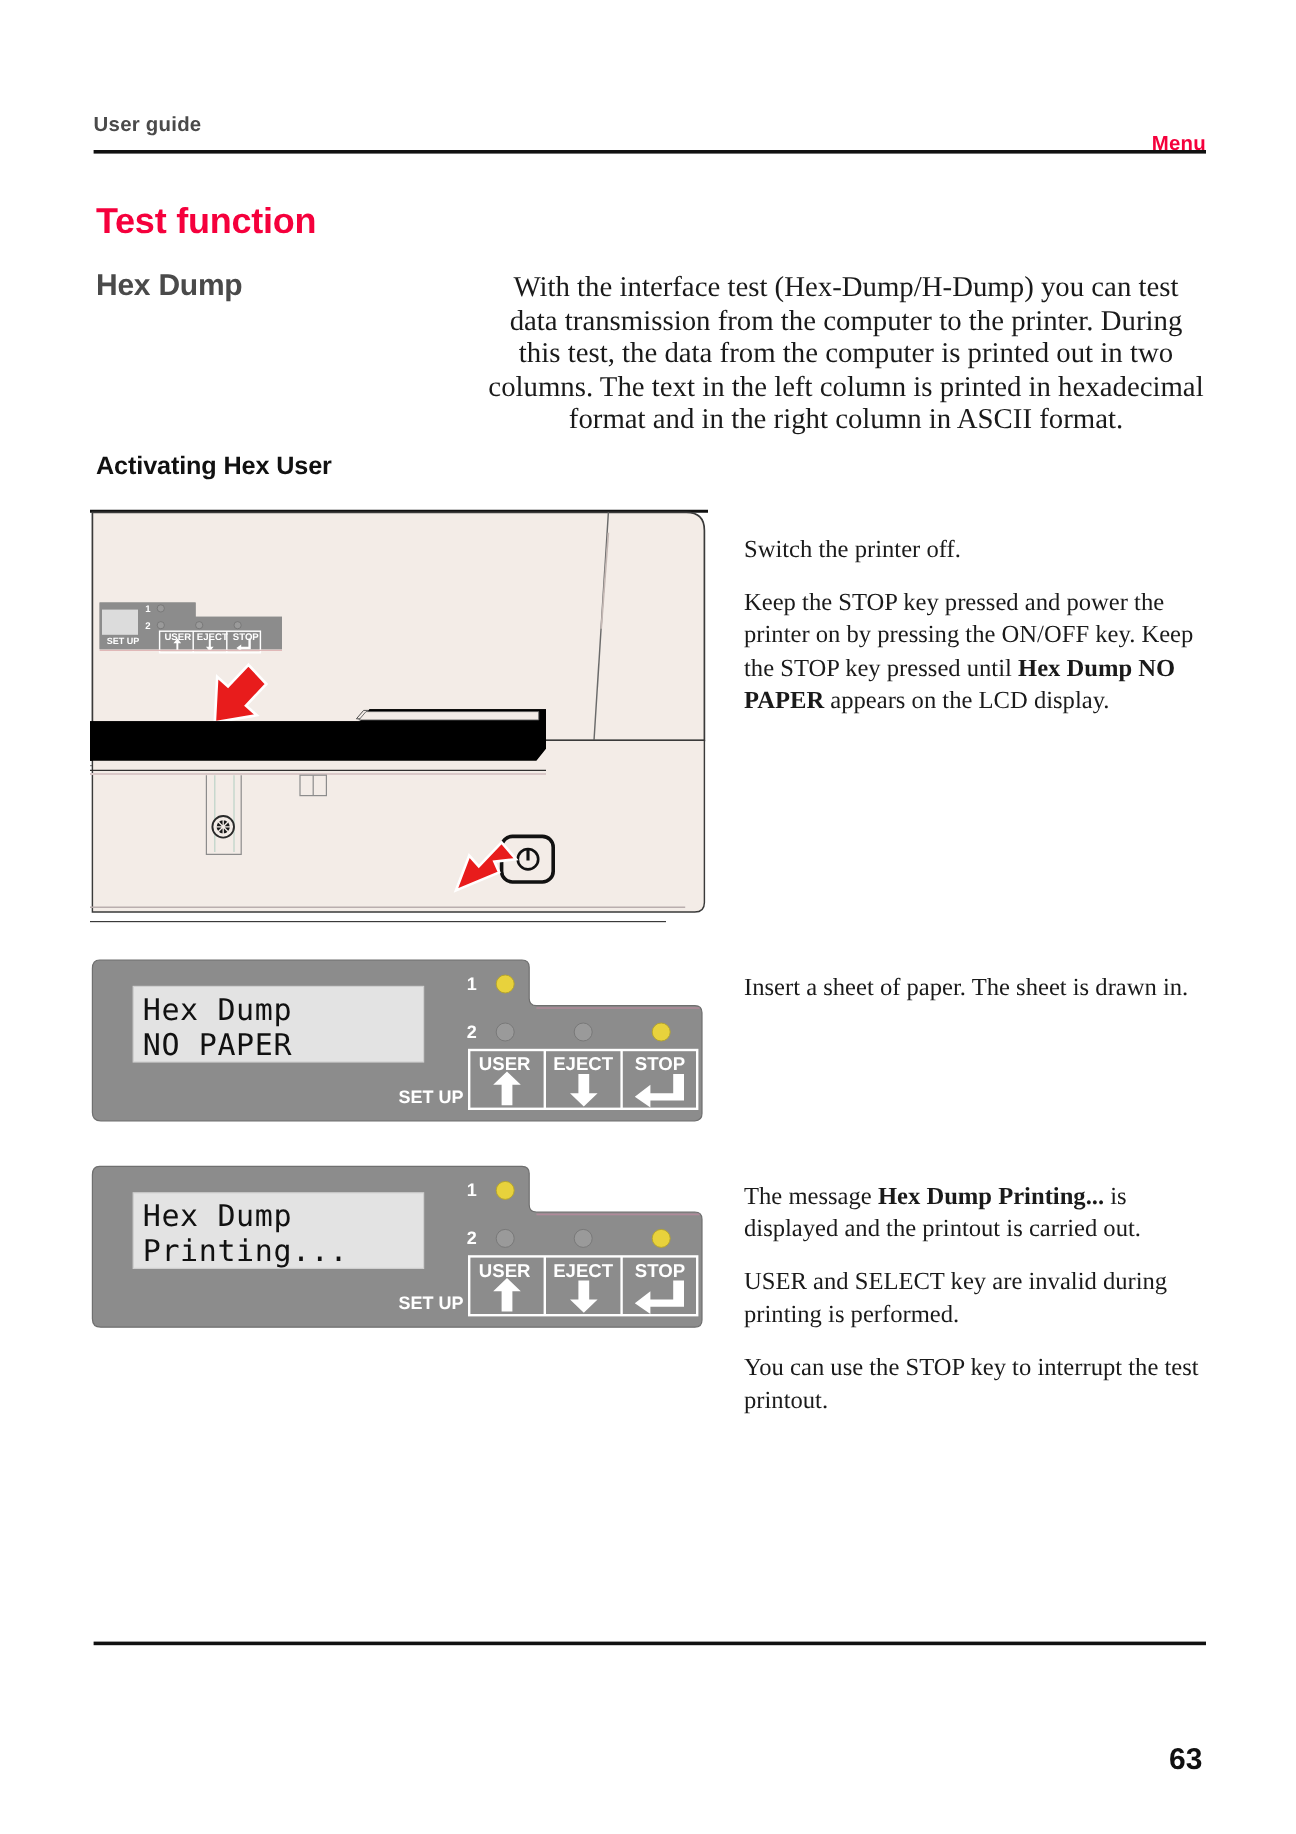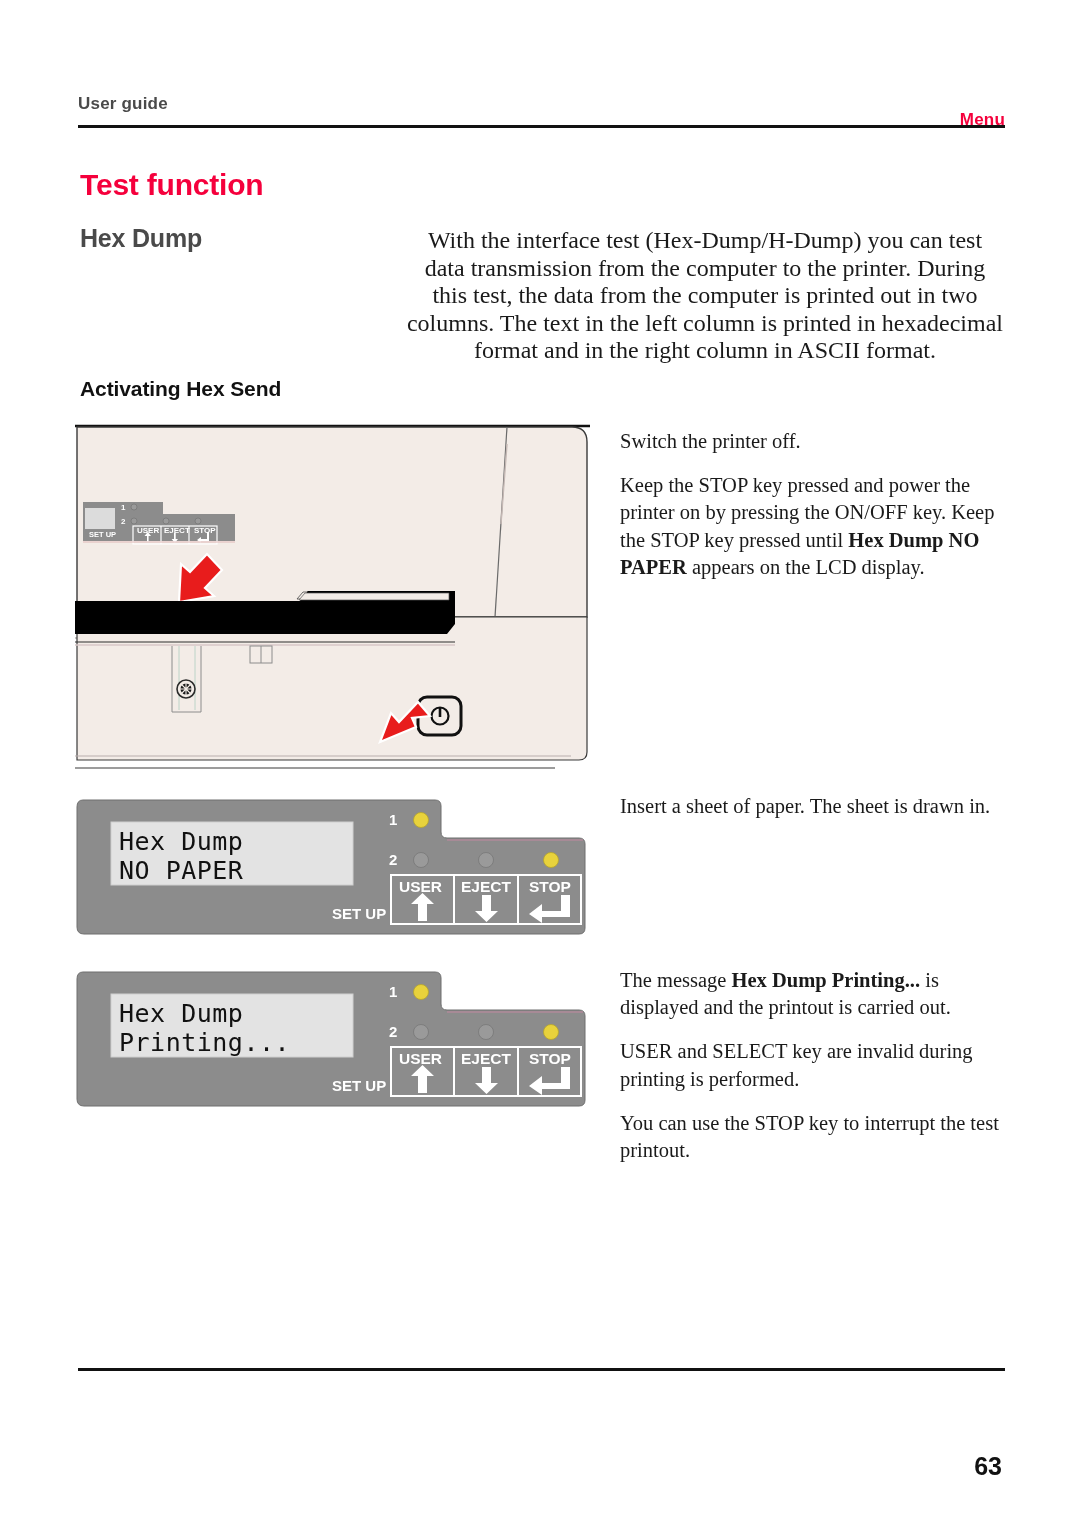--- a/index.html
+++ b/index.html
@@ -108,21 +108,21 @@
 
   .rightcol {
     position: absolute;
     left: 620px;
     width: 390px;
     font-family: "Liberation Serif", serif;
     font-size: 20.5px;
     line-height: 27.2px;
     color: #1a1a1a;
   }
-  .rightcol p { margin: 0 0 17px 0; }
+  .rightcol p { margin: 17px 0 17px 0; }
   .rc-a { top: 428px; }
   .rc-b { top: 793px; }
   .rc-c { top: 967px; }
 
   b, .bold { font-weight: bold; }
 
   
   .printer-fig {
     position: absolute;
     left: 75px;
@@ -213,21 +213,21 @@
     <span class="runhead-left">User guide</span>
     <span class="runhead-right">Menu</span>
   </div>
   <div class="rule-top"></div>
 
   <div class="chapter-title">Test function</div>
   <div class="section-title">Hex Dump</div>
 
   <div class="bodycol intro">With the interface test (Hex-Dump/H-Dump) you can test data transmission from the computer to the printer. During this test, the data from the computer is printed out in two columns. The text in the left column is printed in hexadecimal format and in the right column in ASCII format.</div>
 
-  <div class="subsection-title">Activating Hex Send</div>
+  <div class="subsection-title">Activating Hex User</div>
 
   <div class="printer-fig">
     <svg width="515" height="345" viewBox="0 0 515 345" xmlns="http://www.w3.org/2000/svg">
 
       <line x1="0" y1="2" x2="515" y2="2" stroke="#111111" stroke-width="2.5"></line>
 
       <path d="M2 3 L497 3 Q512 3 512 18 L512 193 L2 193 Z" fill="#f3ece7" stroke="#3a3a3a" stroke-width="1.4"></path>
 
       <path d="M432 3 L420 193" stroke="#6a6a6a" stroke-width="1.2" fill="none"></path>
       <path d="M432 20 L426 100" stroke="#c4b8b4" stroke-width="1.4" fill="none"></path>

